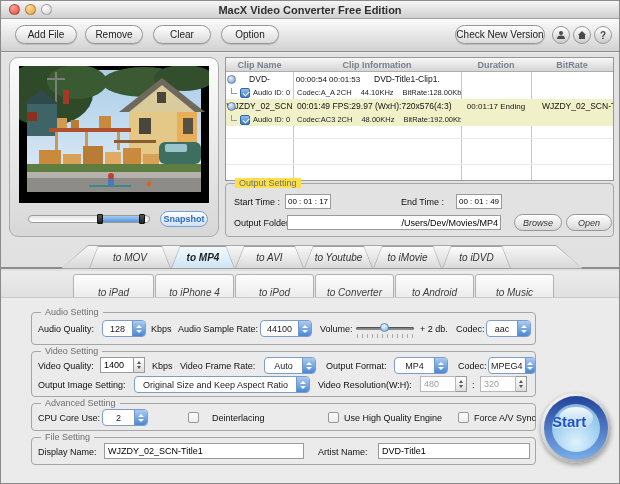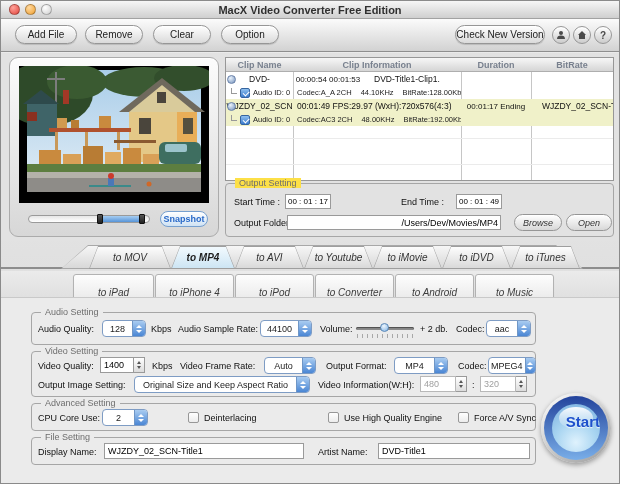--- a/index.html
+++ b/index.html
@@ -128,21 +128,21 @@
     background:linear-gradient(#fdfdfd,#e2e2e2);font-size:10px;font-style:italic;color:#3d3d3d;
     display:flex;align-items:center;justify-content:center;box-shadow:0 1px 1px rgba(0,0,0,.08);}
   
   .settings{position:absolute;top:296px;left:0;width:620px;height:188px;background:#ebebeb;border-top:1px solid #c9c9c9;}
   
   .start-outer{position:absolute;left:540px;top:95px;width:70px;height:70px;border-radius:50%;
     background:linear-gradient(145deg,#ffffff,#9c9c9c);box-shadow:0 2px 5px rgba(0,0,0,.35);cursor:pointer;}
   .start-ring{position:absolute;inset:3px;border-radius:50%;background:linear-gradient(#23439c,#79aee8);}
   .start-face{position:absolute;inset:8px;border-radius:50%;overflow:hidden;
     background:radial-gradient(circle at 50% 80%,#dff2fd 0%,#a9d5f1 45%,#78aede 100%);
-    display:flex;align-items:center;justify-content:flex-end;}
+    display:flex;align-items:center;justify-content:flex-start;}
   .start-face::before{content:"";position:absolute;left:7px;right:7px;top:3px;height:45%;border-radius:50%;
     background:linear-gradient(rgba(255,255,255,.95),rgba(255,255,255,.05));}
   .start-label{position:relative;top:-7px;font-size:15px;font-weight:bold;color:#1d50cc;
     text-shadow:0 1px 1px rgba(255,255,255,.8);}
 </style>
 </head>
 <body>
 
 <div class="window">
 
@@ -345,24 +345,20 @@
           <span class="face">to Youtube</span>
         </div>
       <div class="tab" style="left:312px;width:69px;">
         <span class="edge"></span>
           <span class="face">to iMovie</span>
         </div>
       <div class="tab" style="left:381px;width:69px;">
         <span class="edge"></span>
           <span class="face">to iDVD</span>
         </div>
-      <div class="tab" style="left:450px;width:69px;">
-        <span class="edge"></span>
-          <span class="face">to iTunes</span>
-        </div>
     </div>
   </div>
 
   <div class="tabs2">
     <div class="tab2" style="left:72px;width:81px;">to iPad</div>
     <div class="tab2" style="left:154px;width:79px;">to iPhone 4</div>
     <div class="tab2" style="left:234px;width:79px;">to iPod</div>
     <div class="tab2" style="left:314px;width:79px;">to Converter</div>
     <div class="tab2" style="left:394px;width:79px;">to Android</div>
     <div class="tab2" style="left:474px;width:79px;">to Music</div>
@@ -445,21 +441,21 @@
       </div>
       <div class="g-row" style="top:24px;">
         <span class="lbl" style="left:0;">Output Image Setting:</span>
         <span class="combo" style="left:96px;width:176px;">
           <span class="val">Original Size and Keep Aspect Ratio</span>
           <span class="step">
               <i class="au"></i>
               <i class="ad"></i>
             </span>
         </span>
-        <span class="lbl" style="left:280px;">Video Information(W:H):</span>
+        <span class="lbl" style="left:280px;">Video Resolution(W:H):</span>
         <input class="numin dim" style="left: 382px; width: 36px;" readonly="" value="480">
         <span class="mini" style="left:418px;">
             <i class="mu"></i>
             <i class="md"></i>
           </span>
         <span class="lbl" style="left:434px;">:</span>
         <input class="numin dim" style="left: 442px; width: 36px;" readonly="" value="320">
         <span class="mini" style="left:478px;">
             <i class="mu"></i>
             <i class="md"></i>
@@ -472,21 +468,21 @@
       <div class="g-row" style="top:5px;">
         <span class="lbl" style="left:0;">CPU Core Use:</span>
         <span class="combo" style="left:64px;width:46px;">
           <span class="val">2</span>
           <span class="step">
               <i class="au"></i>
               <i class="ad"></i>
             </span>
         </span>
         <span class="chk" style="left:150px;"></span>
-        <span class="lbl" style="left:158px;padding-left:8px;">Deinterlacing</span>
+        <span class="lbl" style="left:166px;padding-left:8px;">Deinterlacing</span>
         <span class="chk" style="left:290px;"></span>
         <span class="lbl" style="left:306px;">Use High Quality Engine</span>
         <span class="chk" style="left:420px;"></span>
         <span class="lbl" style="left:436px;">Force A/V Sync</span>
       </div>
     </div>
 
     <div class="group" style="left:30px;top:139px;width:505px;height:28px;">
       <span class="group-label gl-bot">File Setting</span>
       <div class="g-row" style="top:5px;">

